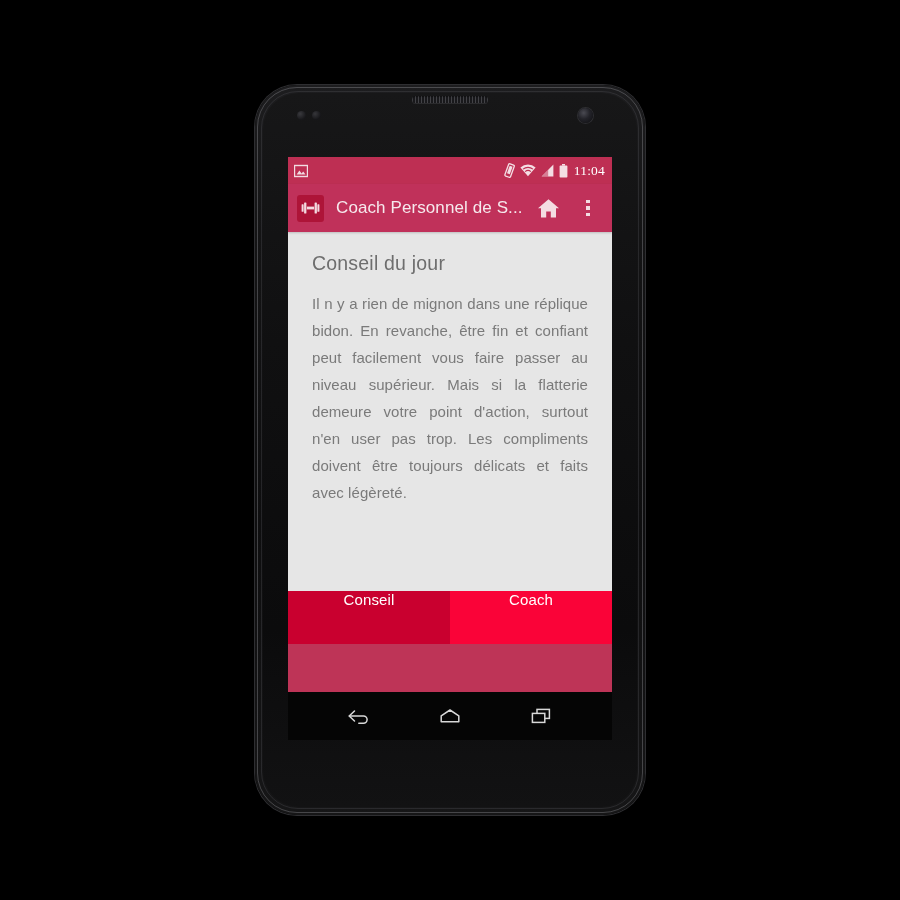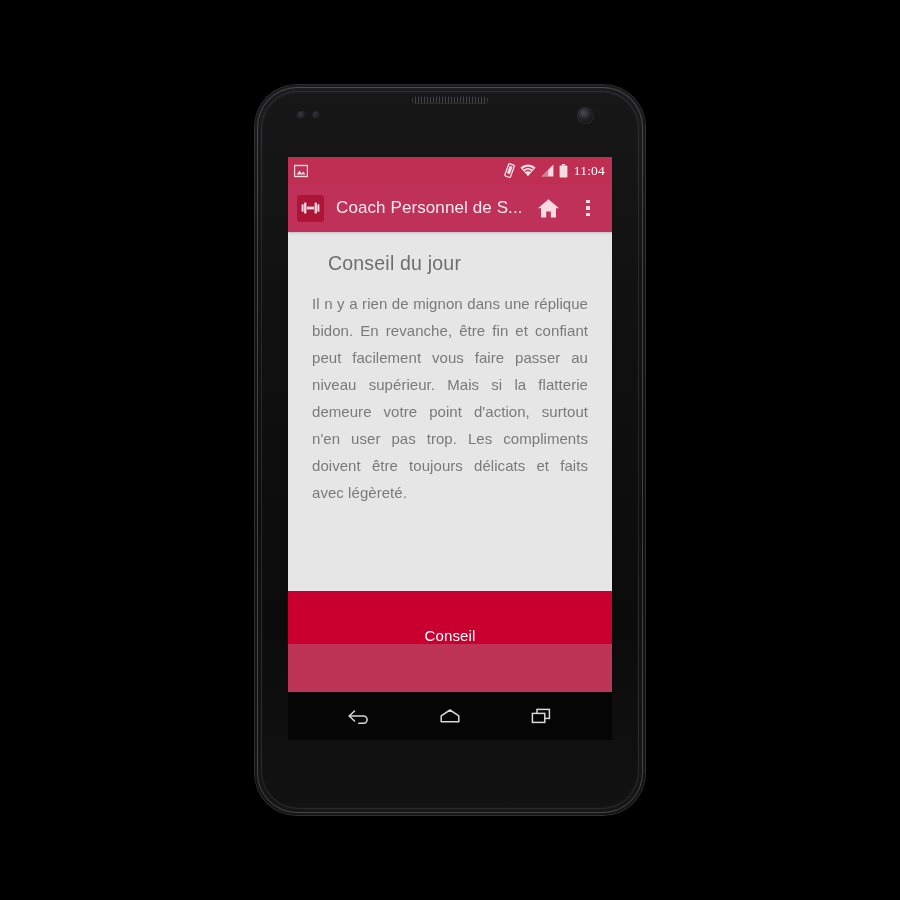--- a/index.html
+++ b/index.html
@@ -207,42 +207,42 @@
   .content {
     background: #E6E6E6;
     height: 359px;
     padding: 20px 24px 0 24px;
     box-sizing: border-box;
   }
   .tip-title {
     color: #6E6E6E;
     font-size: 19.5px;
     font-weight: normal;
-    margin: 0 0 15px 16px;
+    margin: 0 0 15px 0;
     letter-spacing: 0.2px;
   }
   .tip-body {
     color: #7A7A7A;
     font-size: 15px;
     line-height: 27px;
     text-align: justify;
     margin: 0;
     letter-spacing: 0.05px;
   }
 
   
   .tabbar {
     display: flex;
     height: 53px;
     background: #FA0338;
   }
   .tab {
     flex: 1;
     display: flex;
-    align-items: flex-end;
+    align-items: flex-start;
     justify-content: center;
     color: #ffffff;
     font-size: 15px;
     letter-spacing: 0.15px;
   }
   .tab.selected {
     background: #C9002F;
   }
 
   
@@ -349,20 +349,23 @@
 
     <div class="content">
       <h1 class="tip-title">Conseil du jour</h1>
       <p class="tip-body">Il n y a rien de mignon dans une réplique bidon. En revanche, être fin et confiant peut facilement vous faire passer au niveau supérieur. Mais si la flatterie demeure votre point d'action, surtout n'en user pas trop. Les compliments doivent être toujours délicats et faits avec légèreté.</p>
     </div>
 
     <div class="tabbar">
       <div class="tab selected">
         <span>Conseil</span>
       </div>
+      <div class="tab">
+        <span>Coach</span>
+      </div>
     </div>
 
     <div class="lowerbar"></div>
 
     <div class="navbar">
       <div class="nav-btn">
         <svg width="26" height="20" viewBox="0 0 26 20">
           <path d="M8.5 5.0 L3.2 10.0 L8.5 15.0" fill="none" stroke="#D8D8D8" stroke-width="1.5" stroke-linecap="round" stroke-linejoin="round"></path>
           <path d="M3.4 10.0 L17.5 10.0 A3.6 3.6 0 0 1 17.5 17.2 L12.8 17.2" fill="none" stroke="#D8D8D8" stroke-width="1.5" stroke-linecap="round" stroke-linejoin="round"></path>
         </svg>

